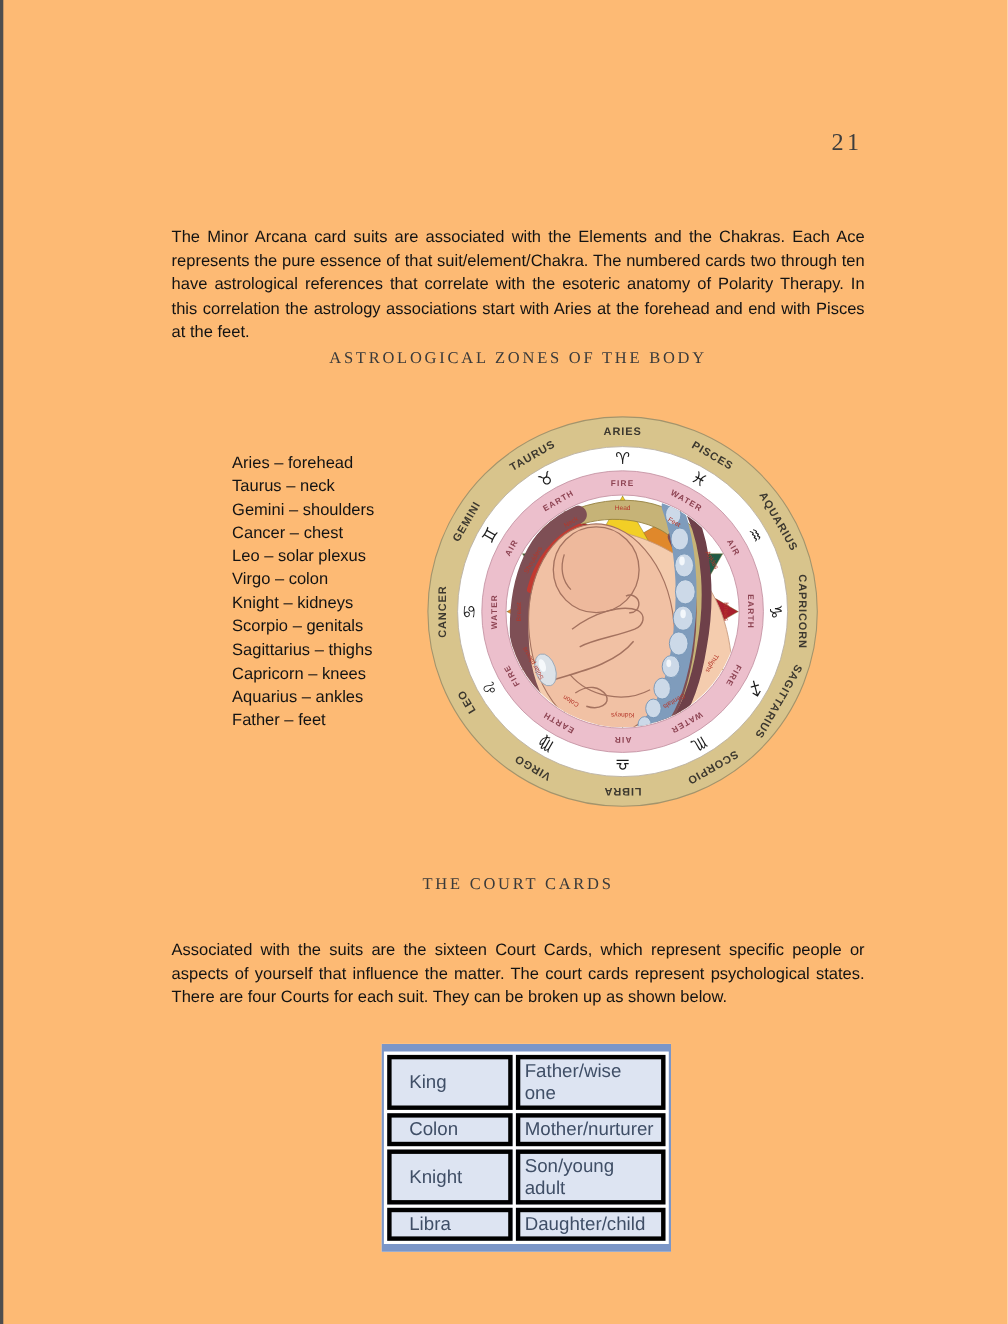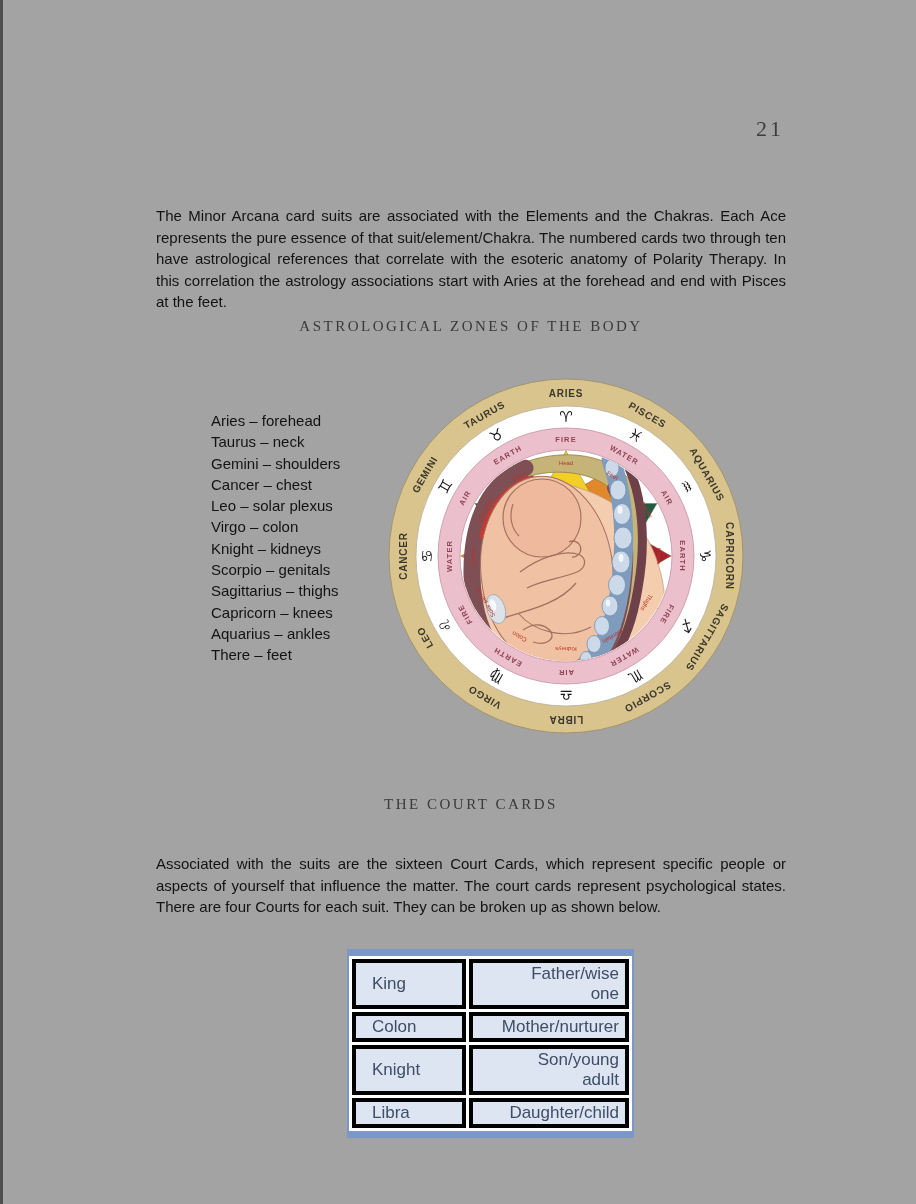--- a/index.html
+++ b/index.html
@@ -2,21 +2,21 @@
 <html><head>
 <meta charset="utf-8">
 <style>
   html,body{margin:0;padding:0;}
   body{
     width:916px;height:1204px;background:#ffffff;
     font-family:"Liberation Sans",sans-serif;color:#161616;
     position:relative;overflow:hidden;
   }
   #page{
-    position:relative;width:916px;height:1204px;background:#a3a3a3;
+    position:relative;width:916px;height:1204px;background:#fdba74;
     border-left:3px solid #4e4e4e;box-sizing:border-box;
   }
   #page-number{
     position:absolute;top:116px;left:153px;width:628px;
     text-align:right;font-family:"Liberation Serif",serif;
     font-size:22px;letter-spacing:3px;color:#3d3d3d;
   }
   .para{
     position:absolute;left:153px;width:630px;
     font-size:15px;line-height:21.5px;text-align:justify;color:#131313;
@@ -42,21 +42,21 @@
     border-collapse:separate;border-spacing:3px;
     background:#ffffff;border:2px solid #7b96c8;
     border-top-width:7px;border-bottom-width:7px;
   }
   #court-table td{
     background:#dde4f2;border:4px solid #000000;
     font-size:17px;color:#3f4e66;height:18px;
     padding:1px 6px 1px 16px;vertical-align:middle;
   }
   #court-table td.rank{width:84px;}
-  #court-table td.meaning{width:118px;padding-left:28px;text-align:right;}
+  #court-table td.meaning{width:118px;padding-left:4px;}
 </style>
 </head>
 <body>
 
 <div id="page">
 
   <div id="page-number">21</div>
 
   <p id="intro-paragraph" class="para">The Minor Arcana card suits are associated with the Elements and the Chakras. Each Ace represents the pure essence of that suit/element/Chakra. The numbered cards two through ten have astrological references that correlate with the esoteric anatomy of Polarity Therapy. In this correlation the astrology associations start with Aries at the forehead and end with Pisces at the feet.</p>
 
@@ -67,21 +67,21 @@
     <li>Taurus – neck</li>
     <li>Gemini – shoulders</li>
     <li>Cancer – chest</li>
     <li>Leo – solar plexus</li>
     <li>Virgo – colon</li>
     <li>Knight – kidneys</li>
     <li>Scorpio – genitals</li>
     <li>Sagittarius – thighs</li>
     <li>Capricorn – knees</li>
     <li>Aquarius – ankles</li>
-    <li>There – feet</li>
+    <li>Father – feet</li>
   </ul>
 
   <div id="body-diagram"><svg viewBox="0 0 382 360" width="382" height="360">
         <defs>
           <clipPath id="clipInner">
             <circle cx="191" cy="180" r="105"></circle>
           </clipPath>
         </defs>
         <circle cx="191" cy="180" r="177" fill="#d8c48c" stroke="#a3946c" stroke-width="1"></circle>
         <circle cx="191" cy="180" r="150" fill="#ffffff" stroke="#b9b1a4" stroke-width="0.8"></circle>

